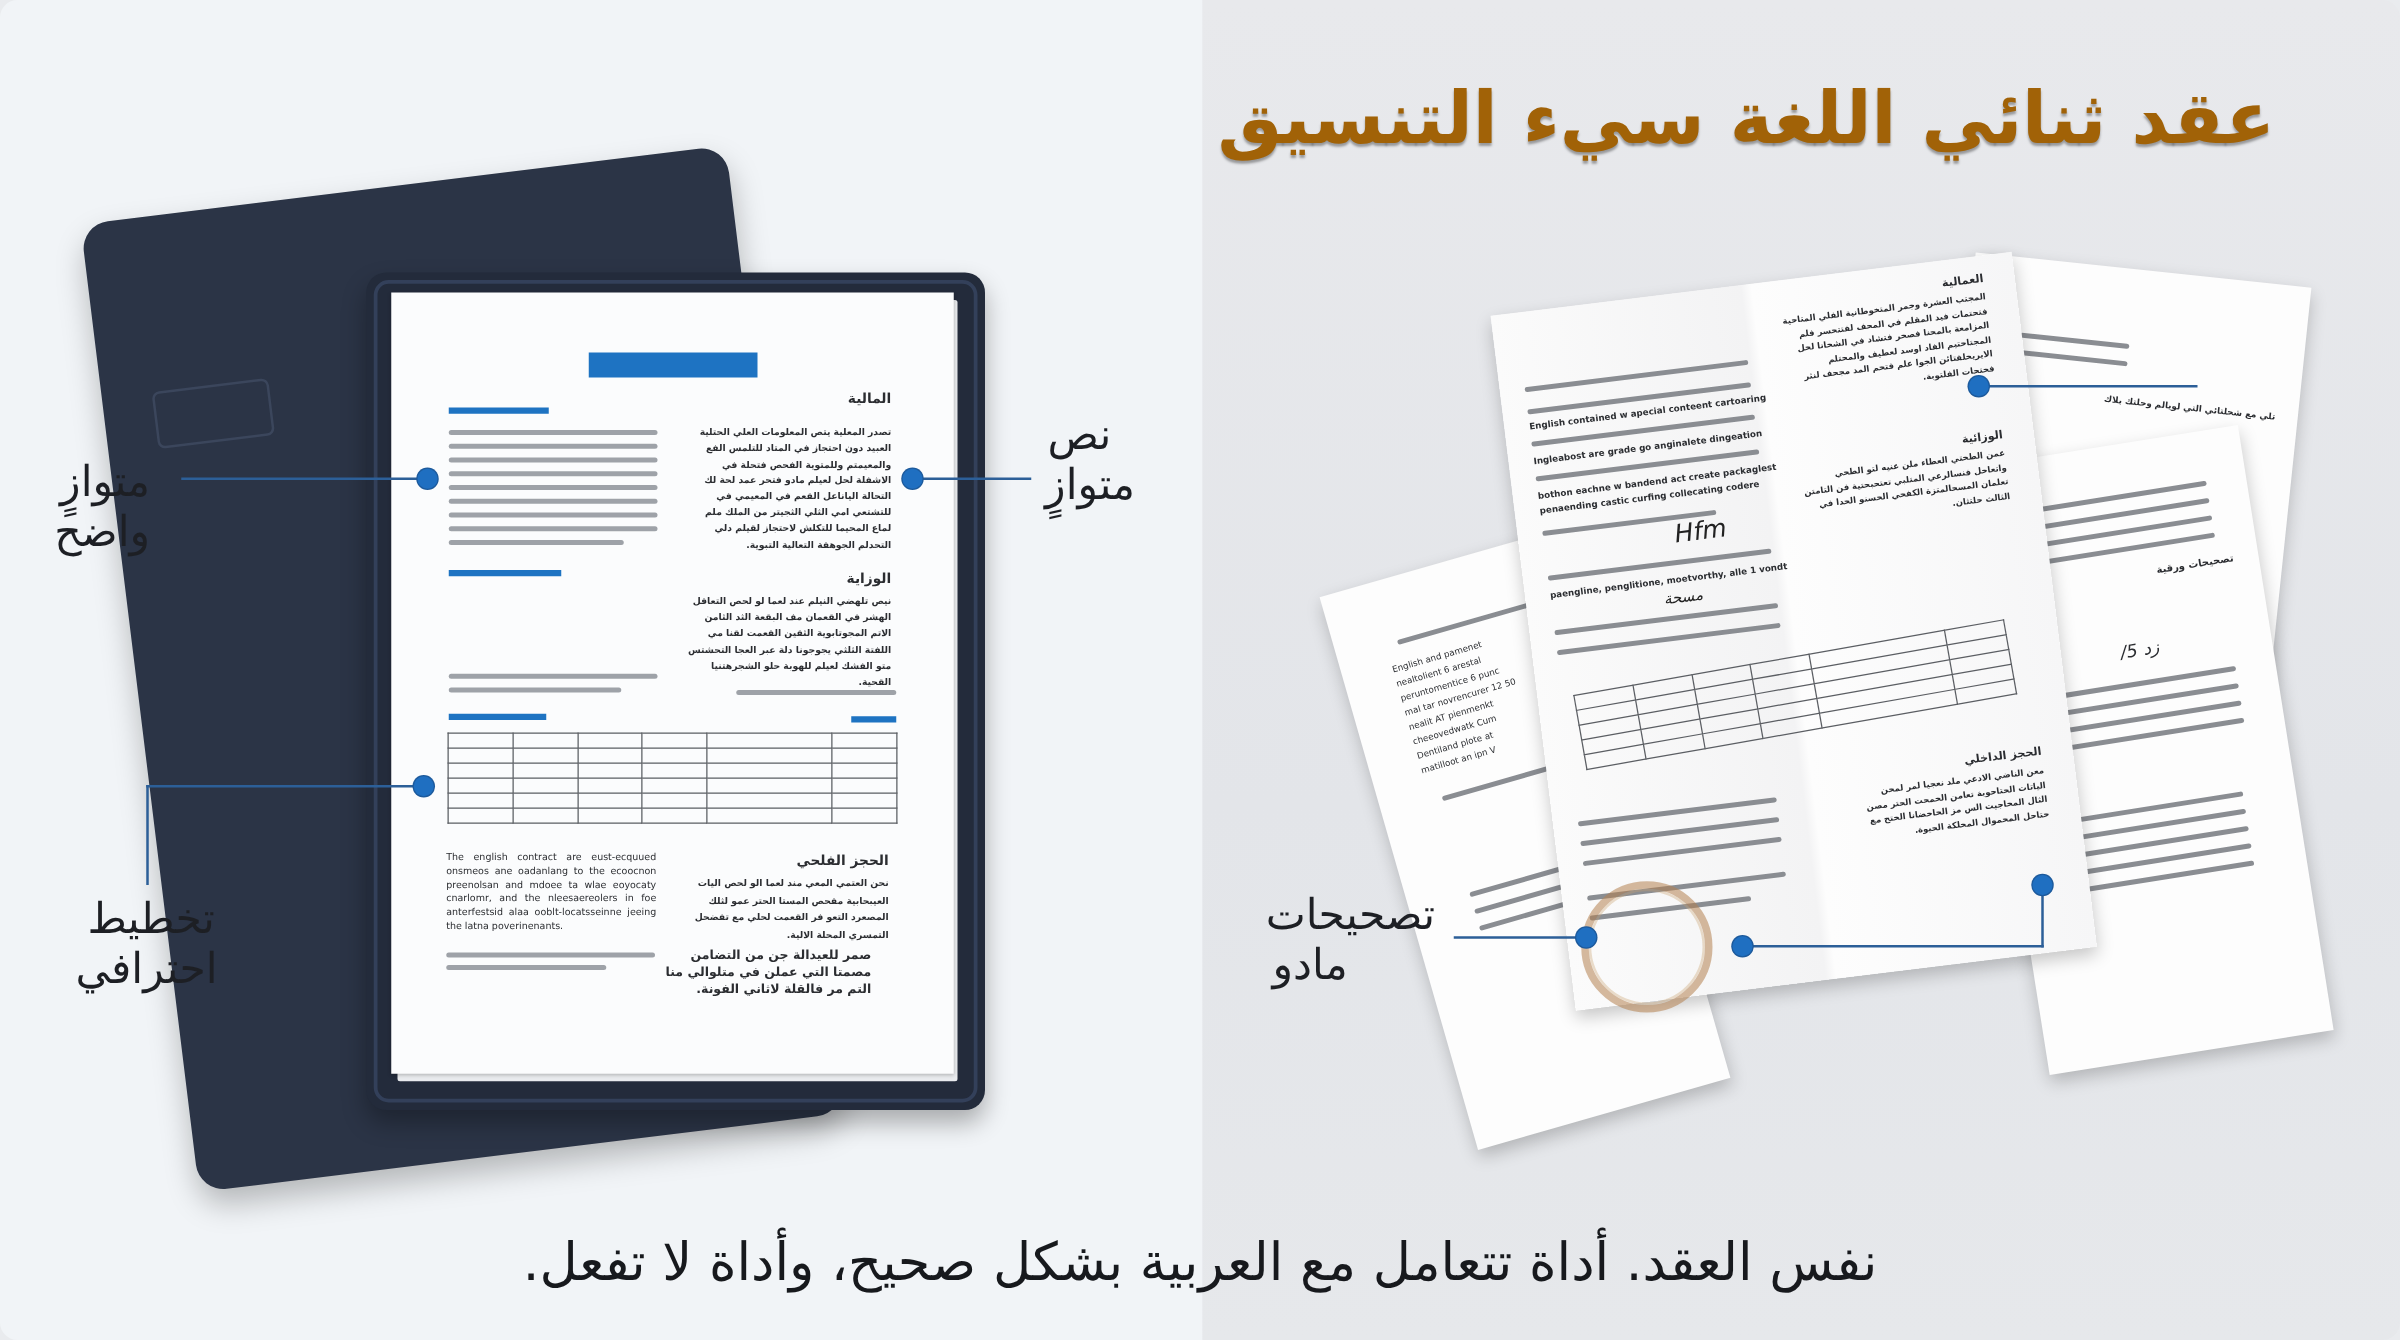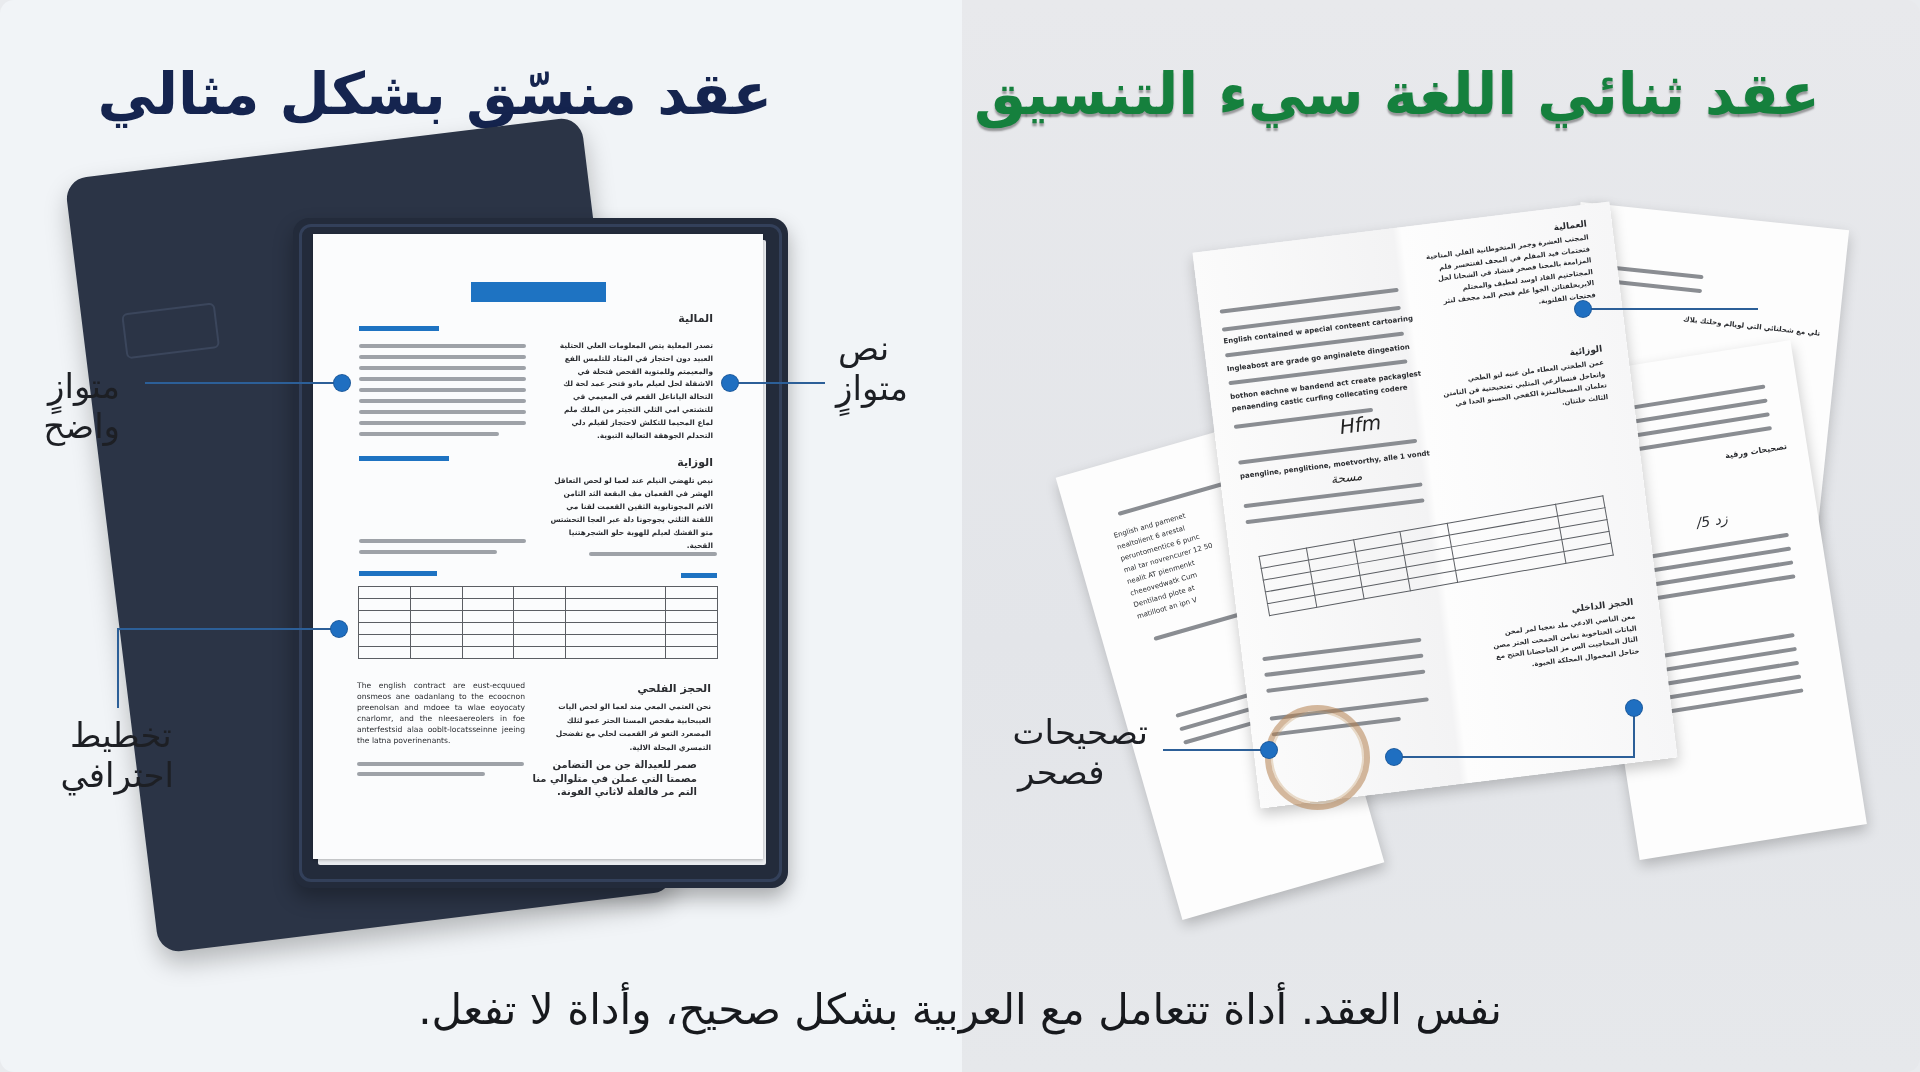--- a/index.html
+++ b/index.html
@@ -5,21 +5,21 @@
   * { box-sizing: border-box; margin: 0; padding: 0; }
   html, body { width: 1920px; height: 1072px; overflow: hidden; background: #e9ebee; }
   body { font-family: "DejaVu Sans", sans-serif; position: relative; }
 
   .stage { position: absolute; left: 0; top: 0; width: 1920px; height: 1072px; border-radius: 14px; overflow: hidden; }
   .panel-left { position: absolute; left: 0; top: 0; width: 962px; height: 1072px; background: #f1f4f7; }
   .panel-right { position: absolute; left: 962px; top: 0; width: 958px; height: 1072px; background: linear-gradient(180deg, #e8e9ec 0%, #e3e5e9 60%, #e6e8eb 100%); }
 
   .title { position: absolute; top: 60px; font-weight: bold; font-size: 58px; direction: rtl; white-space: nowrap; letter-spacing: -1px; }
   .title-left { right: 1148px; left: 180px; text-align: center; color: #15244f; }
-  .title-right { left: 1060px; width: 760px; color: #15803d; text-shadow: 0 3px 2px rgba(0,0,0,0.35); }
+  .title-right { left: 1060px; width: 760px; color: #a16207; text-shadow: 0 3px 2px rgba(0,0,0,0.35); }
 
   .callout { position: absolute; direction: rtl; font-size: 34px; line-height: 40px; color: #1d1f24; text-align: left; white-space: nowrap; }
   .line { position: absolute; background: #2c5f98; }
   .dot { position: absolute; width: 16px; height: 16px; border-radius: 50%; background: #1f6fc1; box-shadow: 0 0 0 1px #1d5a9c; }
 
   
   .folder-back { position: absolute; left: 110px; top: 145px; width: 520px; height: 780px; background: #2b3446; border-radius: 22px; transform: rotate(-7deg); transform-origin: 50% 50%; box-shadow: 0 12px 24px rgba(0,0,0,0.25); }
   .folder-back::after { content:""; position:absolute; left: 40px; top: 140px; width: 90px; height: 42px; border: 2px solid #3b465c; border-radius: 6px; }
   .folder-front { position: absolute; left: 293px; top: 218px; width: 495px; height: 670px; background: #232b3b; border-radius: 16px; box-shadow: 0 10px 20px rgba(0,0,0,0.3); }
   .folder-front::before { content:""; position:absolute; left: 6px; top: 6px; right: 6px; bottom: 6px; border: 3px solid #33405a; border-radius: 12px; }
@@ -45,21 +45,20 @@
   .coffee { position: absolute; width: 105px; height: 105px; border-radius: 50%; border: 6px solid rgba(180,130,80,0.55); box-shadow: inset 0 0 0 2px rgba(200,160,110,0.35); }
 </style>
 </head>
 <body>
 
 <div class="stage">
 
   <div class="panel-left"></div>
   <div class="panel-right"></div>
 
-  <div class="title title-left">عقد منسّق بشكل مثالي</div>
   <div class="title title-right">عقد ثنائي اللغة سيء التنسيق</div>
 
   <div class="folder-back"></div>
   <div class="folder-front"></div>
   <div class="paper-stack"></div>
 
   <div class="paper">
     <div class="bar-blue" style="left:158px; top:48px; width:135px; height:20px;"></div>
 
     <div class="bar-blue" style="left:46px; top:92px; width:80px; height:5px;"></div>
@@ -290,21 +289,21 @@
     <div class="bar-gray" style="left:20px; top:486px; width:130px;"></div>
   </div>
 
   <div class="coffee" style="left:1265px; top:705px;"></div>
 
   <div class="line" style="left:1588px; top:308px; width:170px; height:2px;"></div>
   <div class="dot" style="left:1575px; top:301px;"></div>
 
   <div class="callout" style="left:1018px; top:712px; width:130px;">
     <div>تصحيحات</div>
-    <div>فصحر</div>
+    <div>مادو</div>
   </div>
   <div class="line" style="left:1163px; top:749px; width:105px; height:2px;"></div>
   <div class="dot" style="left:1261px; top:742px;"></div>
   <div class="line" style="left:1395px; top:756px; width:240px; height:2px;"></div>
   <div class="line" style="left:1633px; top:708px; width:2px; height:50px;"></div>
   <div class="dot" style="left:1386px; top:749px;"></div>
   <div class="dot" style="left:1626px; top:700px;"></div>
 
   <div class="footer">نفس العقد. أداة تتعامل مع العربية بشكل صحيح، وأداة لا تفعل.</div>
 </div>

